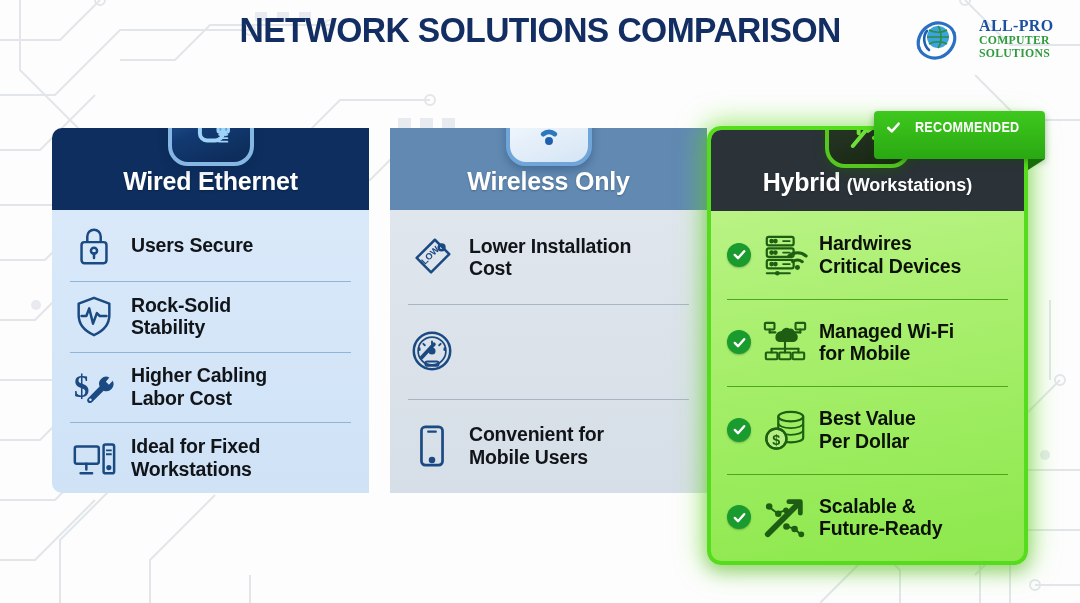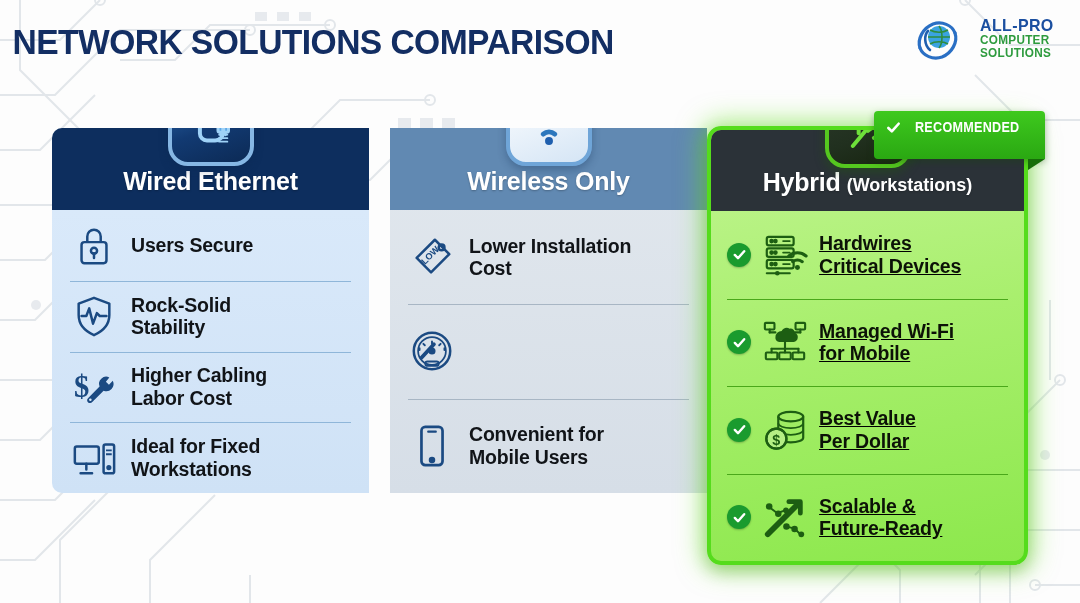--- a/index.html
+++ b/index.html
@@ -17,38 +17,40 @@
   }
   
   #circuit-bg {
     position: absolute; inset: 0;
     z-index: 0;
     pointer-events: none;
   }
   
   .title {
     position: absolute;
-    top: 22px; left: 0; width: 1080px;
+    top: 10px; left: 0; width: 1080px;
+    text-align: center;
     z-index: 5;
   }
   .title-text {
     display: inline-block;
     font-size: 35px;
     font-weight: bold;
     letter-spacing: -0.6px;
     color: #132e63;
     font-family: "Liberation Sans", sans-serif;
     transform: scaleX(0.96);
   }
   
   .logo {
     position: absolute;
     top: 14px; right: 22px;
     display: flex; align-items: center; gap: 18px;
     z-index: 6;
+    font-family: Liberation Serif, serif;
   }
   .logo-mark { width: 48px; height: 48px; flex: none; }
   .logo-words { display: flex; flex-direction: column; line-height: 1.0; }
   .logo-l1 {
     font-size: 17px; font-weight: bold; letter-spacing: 0.4px;
     color: #1b4fa0; transform: scaleX(0.94); transform-origin: left center;
   }
   .logo-l2, .logo-l3 {
     font-size: 12.5px; font-weight: bold; letter-spacing: 0.3px;
     color: #2e9b3e; transform: scaleX(0.94); transform-origin: left center;
@@ -168,21 +170,21 @@
     border: 4px solid #55dc1c;
     border-radius: 14px;
     height: 441px;
     margin-top: -2px;
     box-shadow: 0 0 26px 5px rgba(110,230,40,.55), 0 6px 16px rgba(40,100,10,.30);
   }
   .col-3 .col-head {
     border-radius: 9px 9px 0 0;
     margin: -1px -1px 0 -1px;
   }
-  .col-3 .rows { padding: 0 14px; text-decoration: underline; }
+  .col-3 .rows { padding: 0 14px; }
   .col-3 .row { gap: 10px; }
   .col-3 .row-label { color: #0c1207; }
 
   
   .ribbon {
     position: absolute;
     top: -17px; right: -17px;
     z-index: 9;
     display: flex; align-items: center; gap: 14px;
     background: linear-gradient(180deg,#3ec91e 0%,#2aa812 100%);

